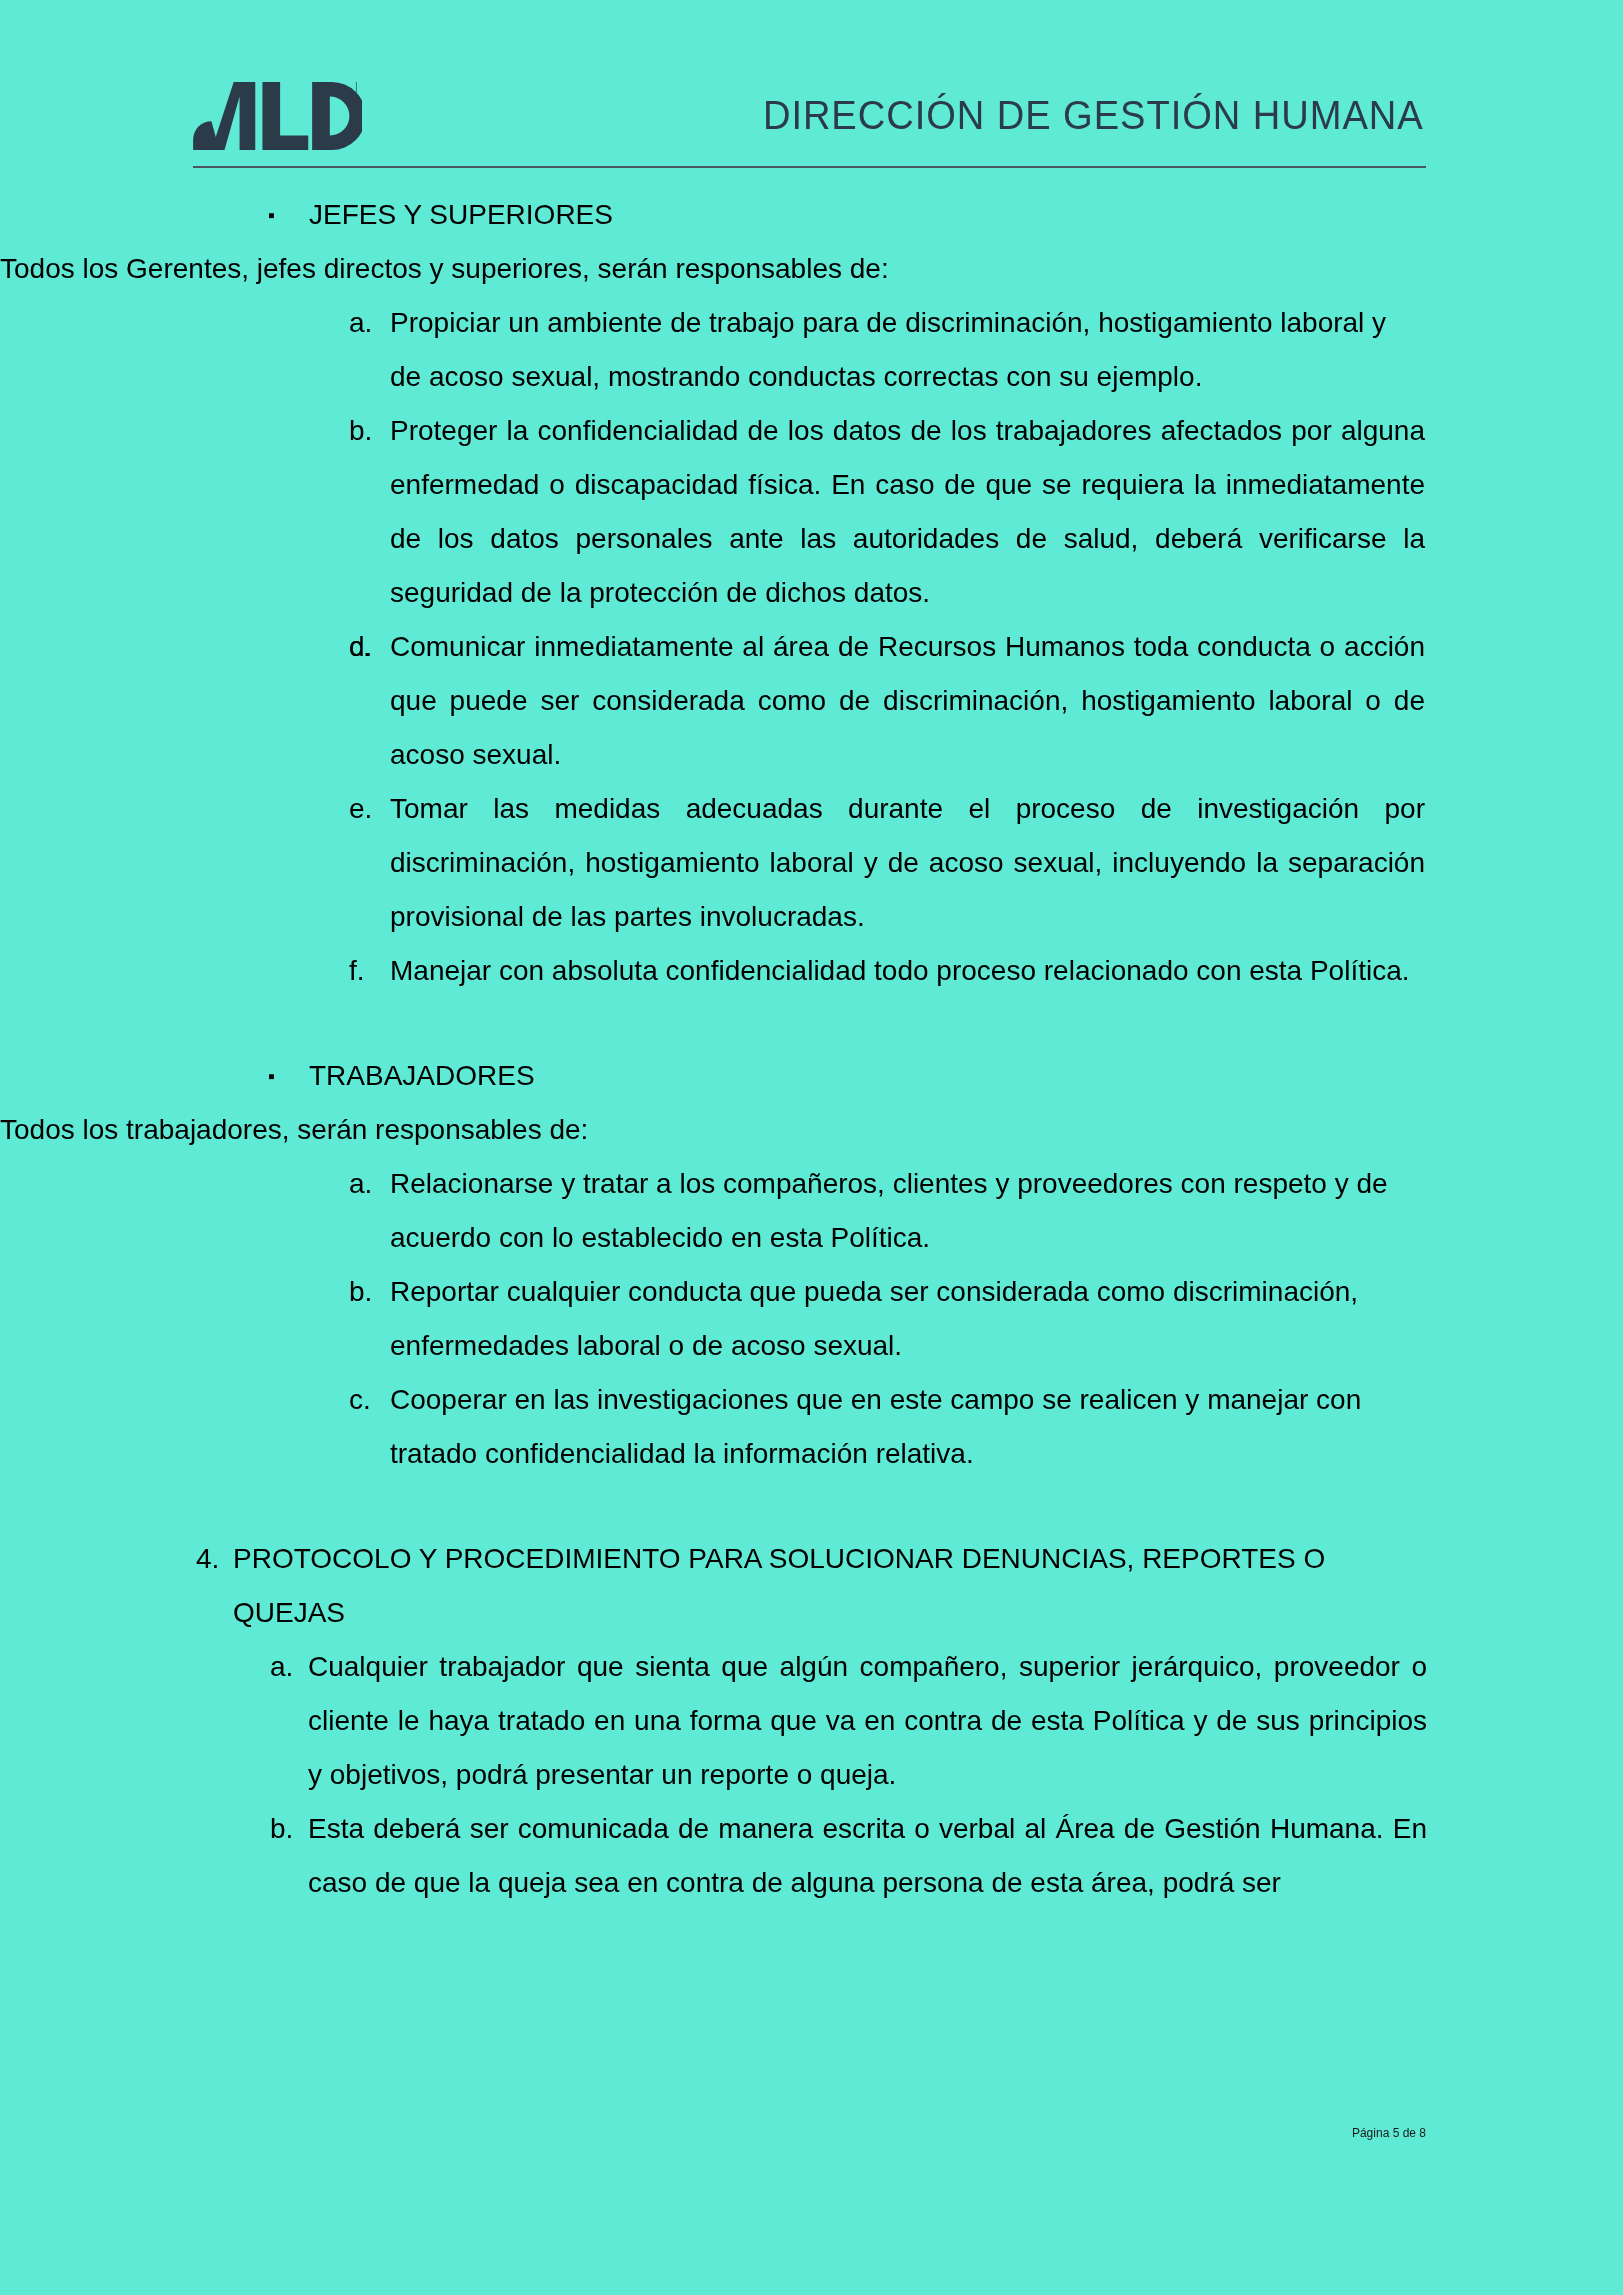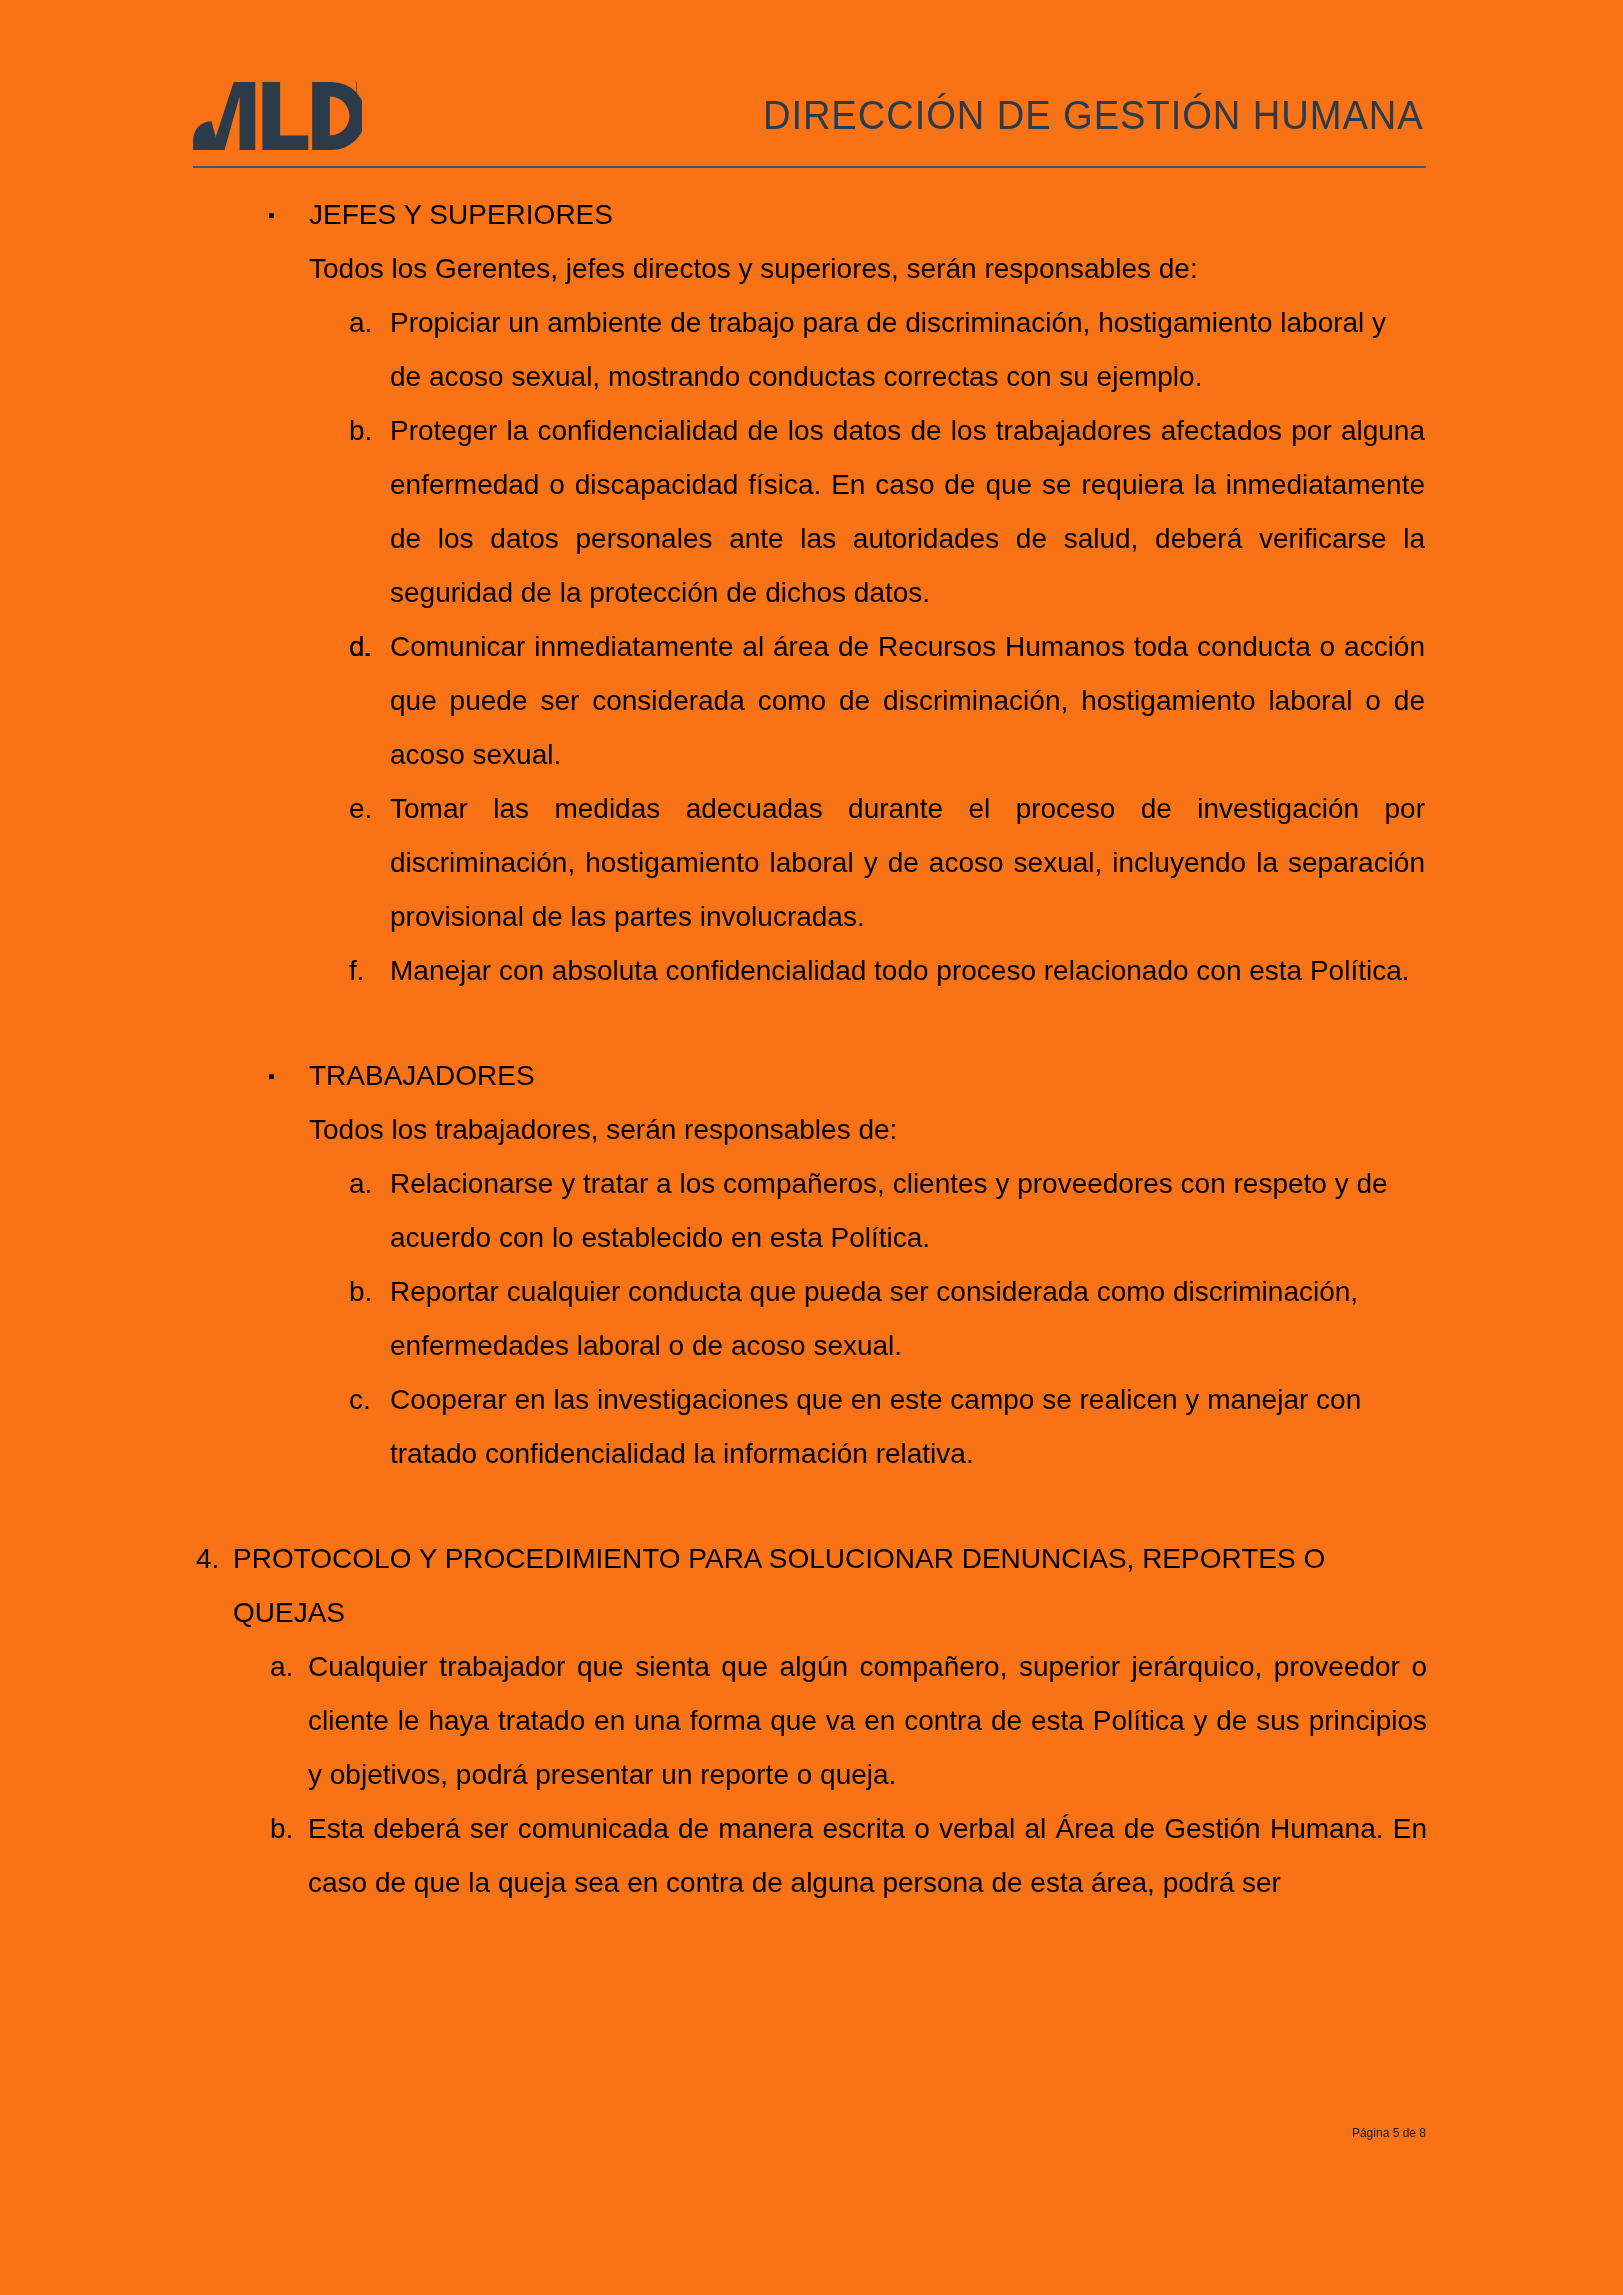--- a/index.html
+++ b/index.html
@@ -5,21 +5,21 @@
 <style>
   html, body {
     margin: 0;
     padding: 0;
     background: #ffffff;
   }
   .page {
     position: relative;
     width: 1623px;
     height: 2295px;
-    background: #f97316;
+    background: #5eead4;
     font-family: "Liberation Sans", "DejaVu Sans", sans-serif;
     color: #000000;
     box-sizing: border-box;
     overflow: hidden;
   }
 
   
   .header {
     position: absolute;
     left: 193px;
@@ -78,21 +78,20 @@
     position: absolute;
     left: 0;
     top: 0;
     font-size: 19.6px;
     line-height: 54px;
     color: #000;
   }
 
   
   .bullet-intro {
-    margin-left: 309px;
     font-size: 28px;
     line-height: 54px;
   }
 
   
   .letter-row {
     position: relative;
     margin-left: 349px;
     padding-left: 41px;
     font-size: 28px;

